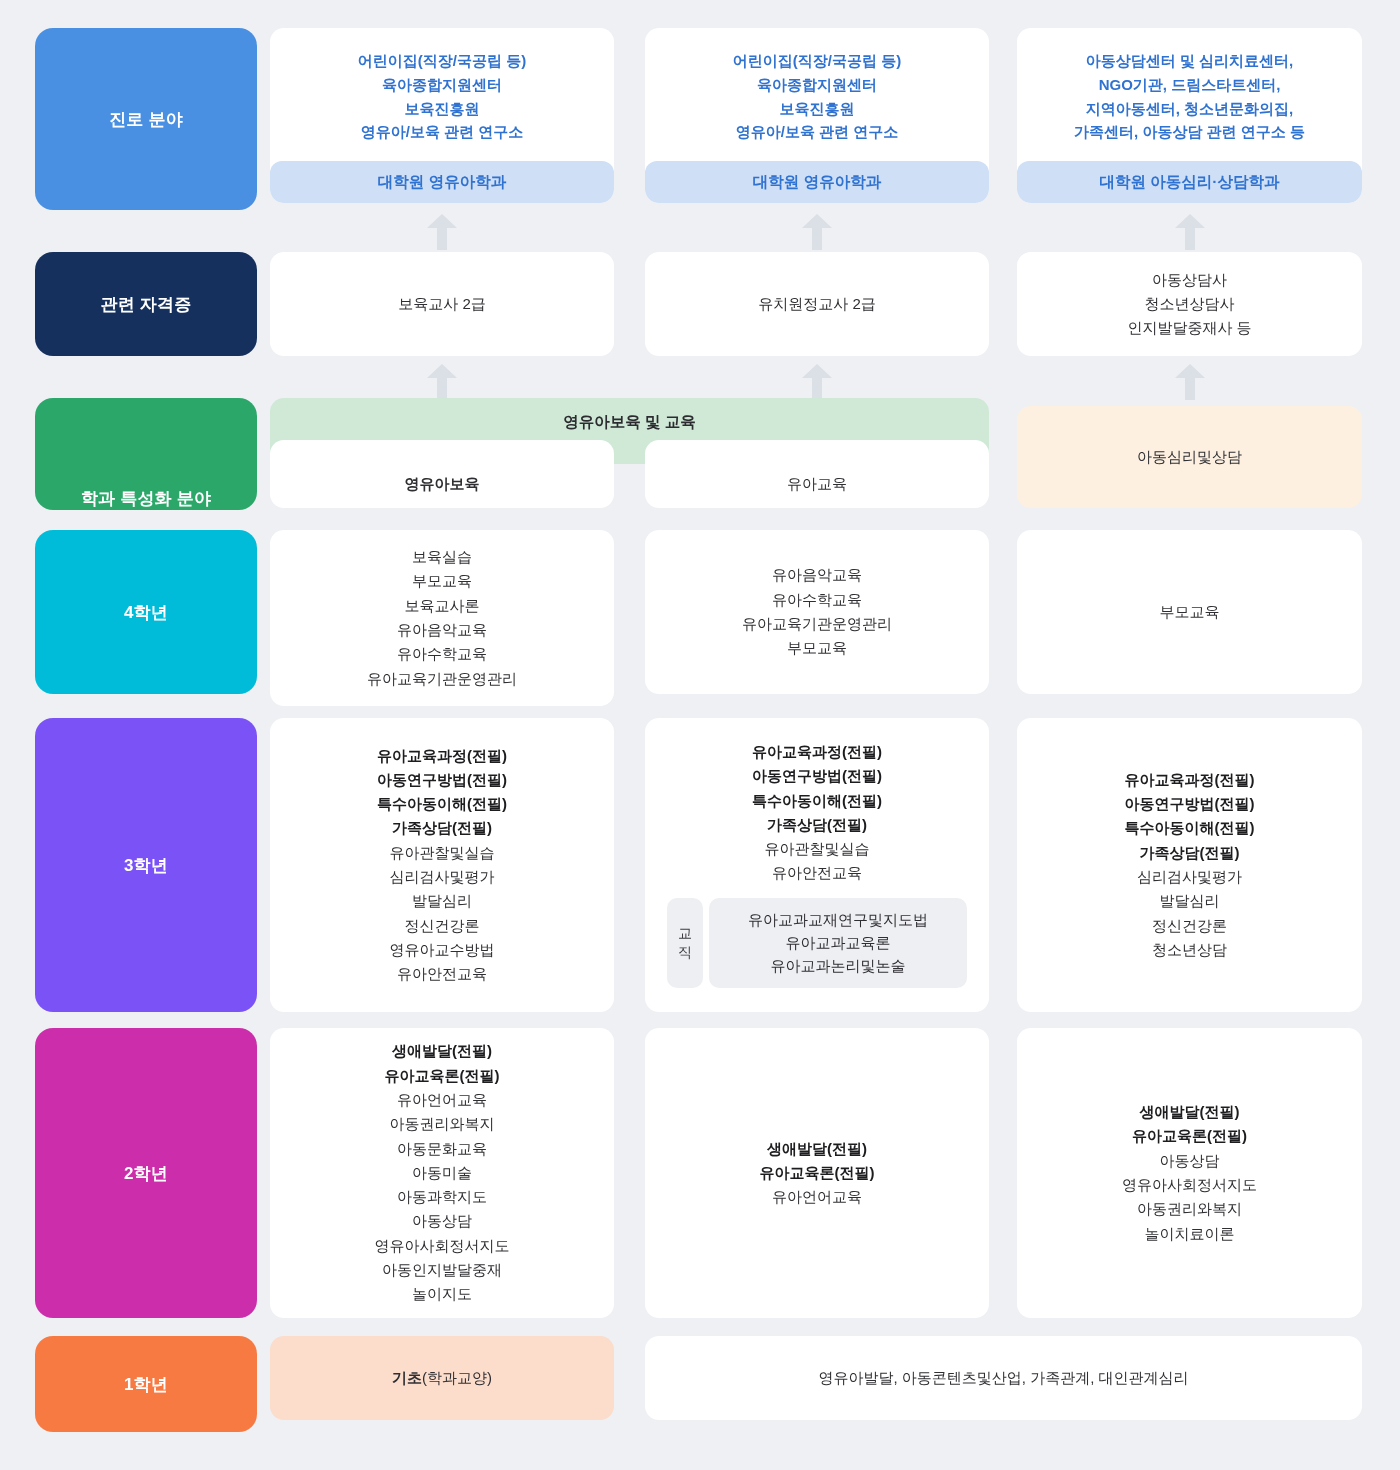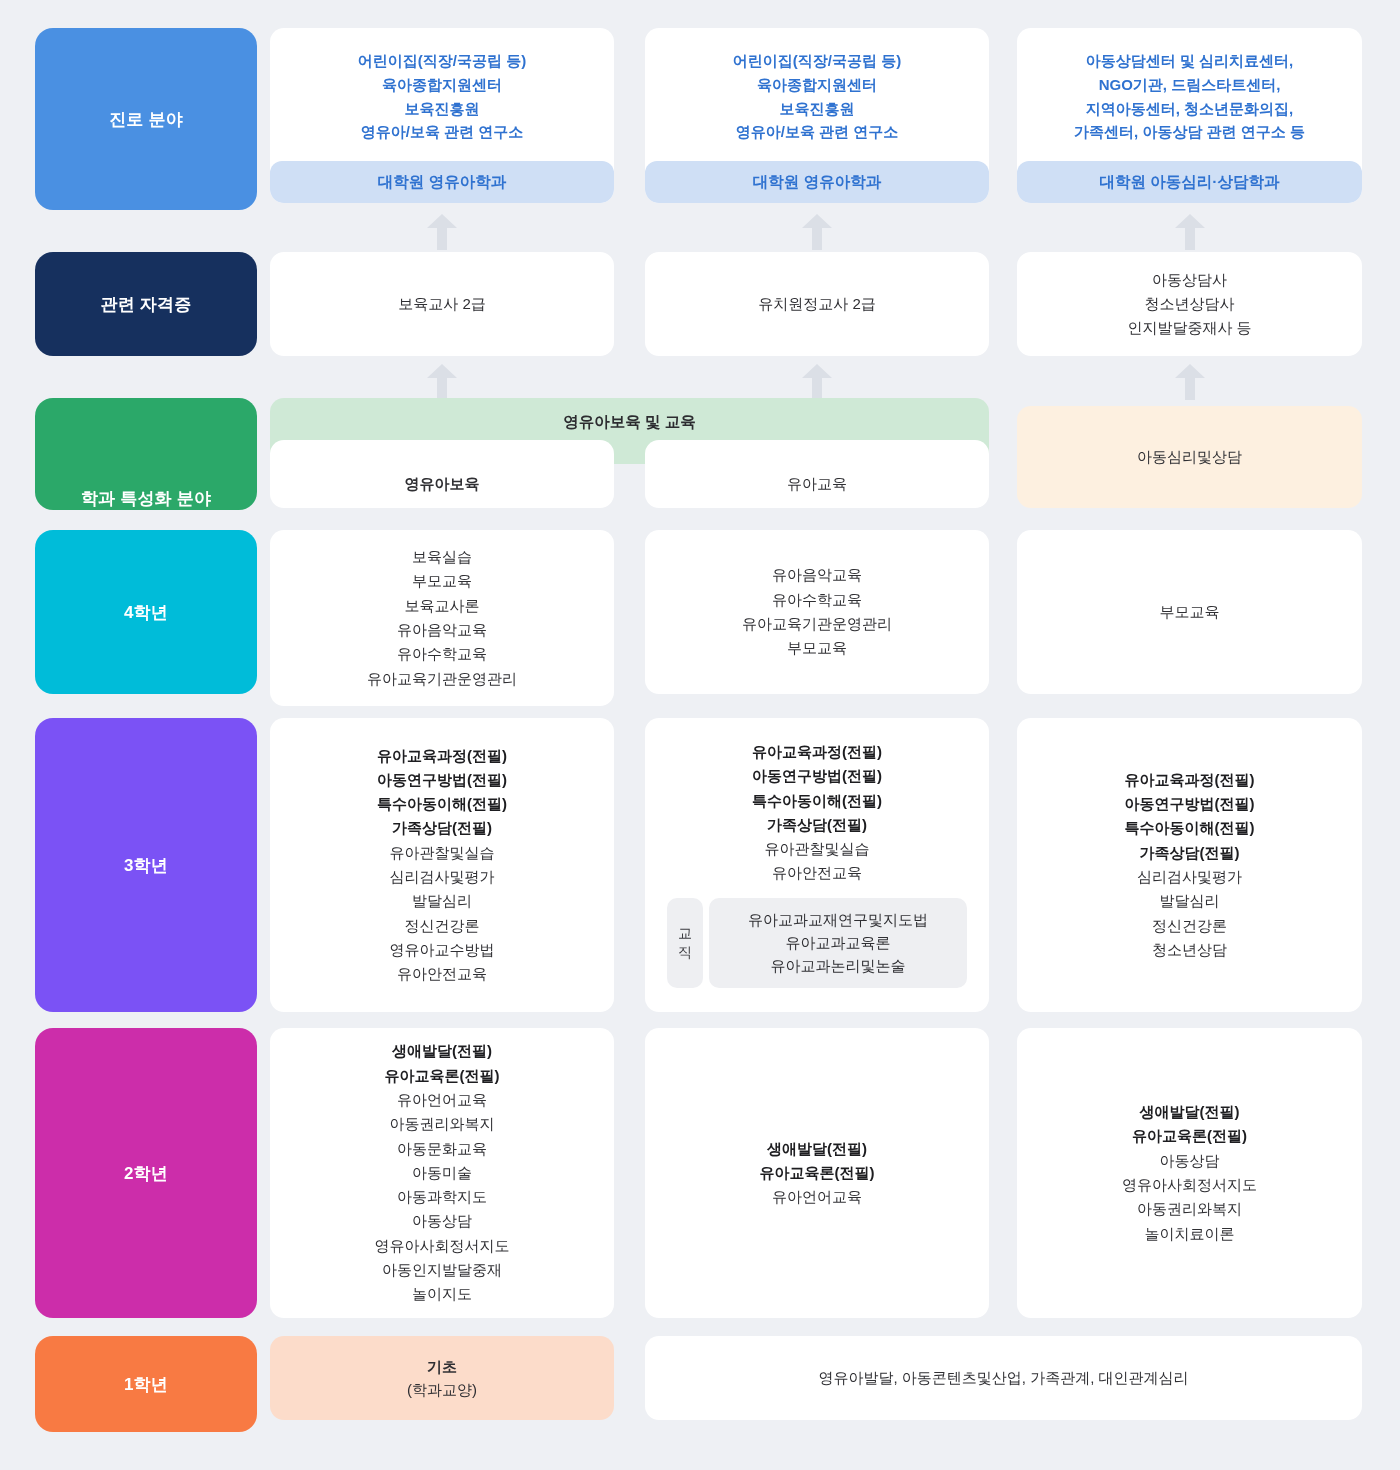--- a/index.html
+++ b/index.html
@@ -111,21 +111,21 @@
   }
   .gyojik .body {
     flex: 1; background: #eeeff2; border-radius: 10px;
     padding: 10px 6px;
     font-size: 15px; color: #2f2f33; line-height: 1.55; text-align: center;
   }
 
   
   .basic-card {
     background: #fcdcca; border-radius: 14px; height: 84px;
-    display: flex; flex-direction: column;
+    display: flex; 
     align-items: center; justify-content: center;
     font-size: 15px; color: #2f2f33; line-height: 1.55;
   }
   .basic-card .t { font-weight: bold; }
 </style>
 </head>
 <body>
 
 <div class="sheet">
 

